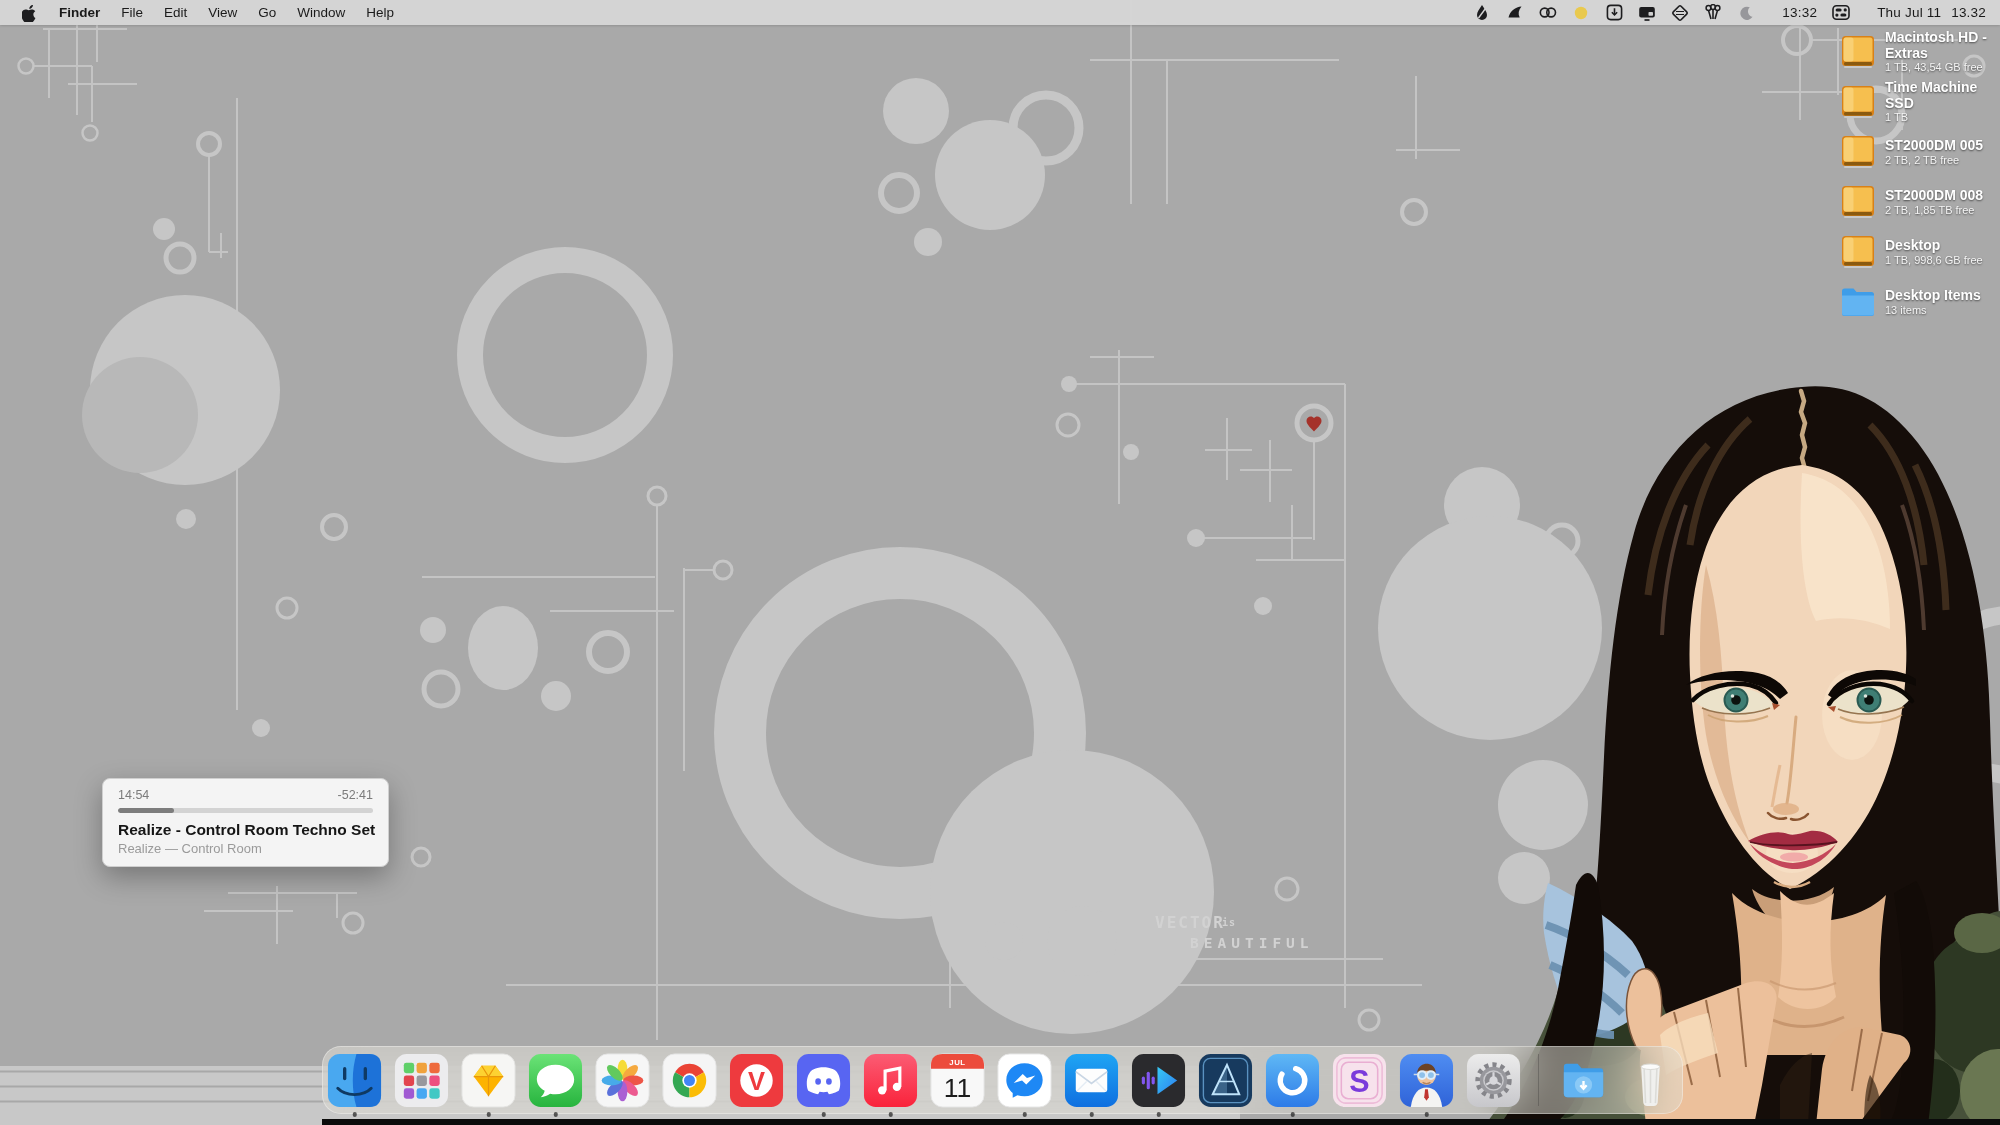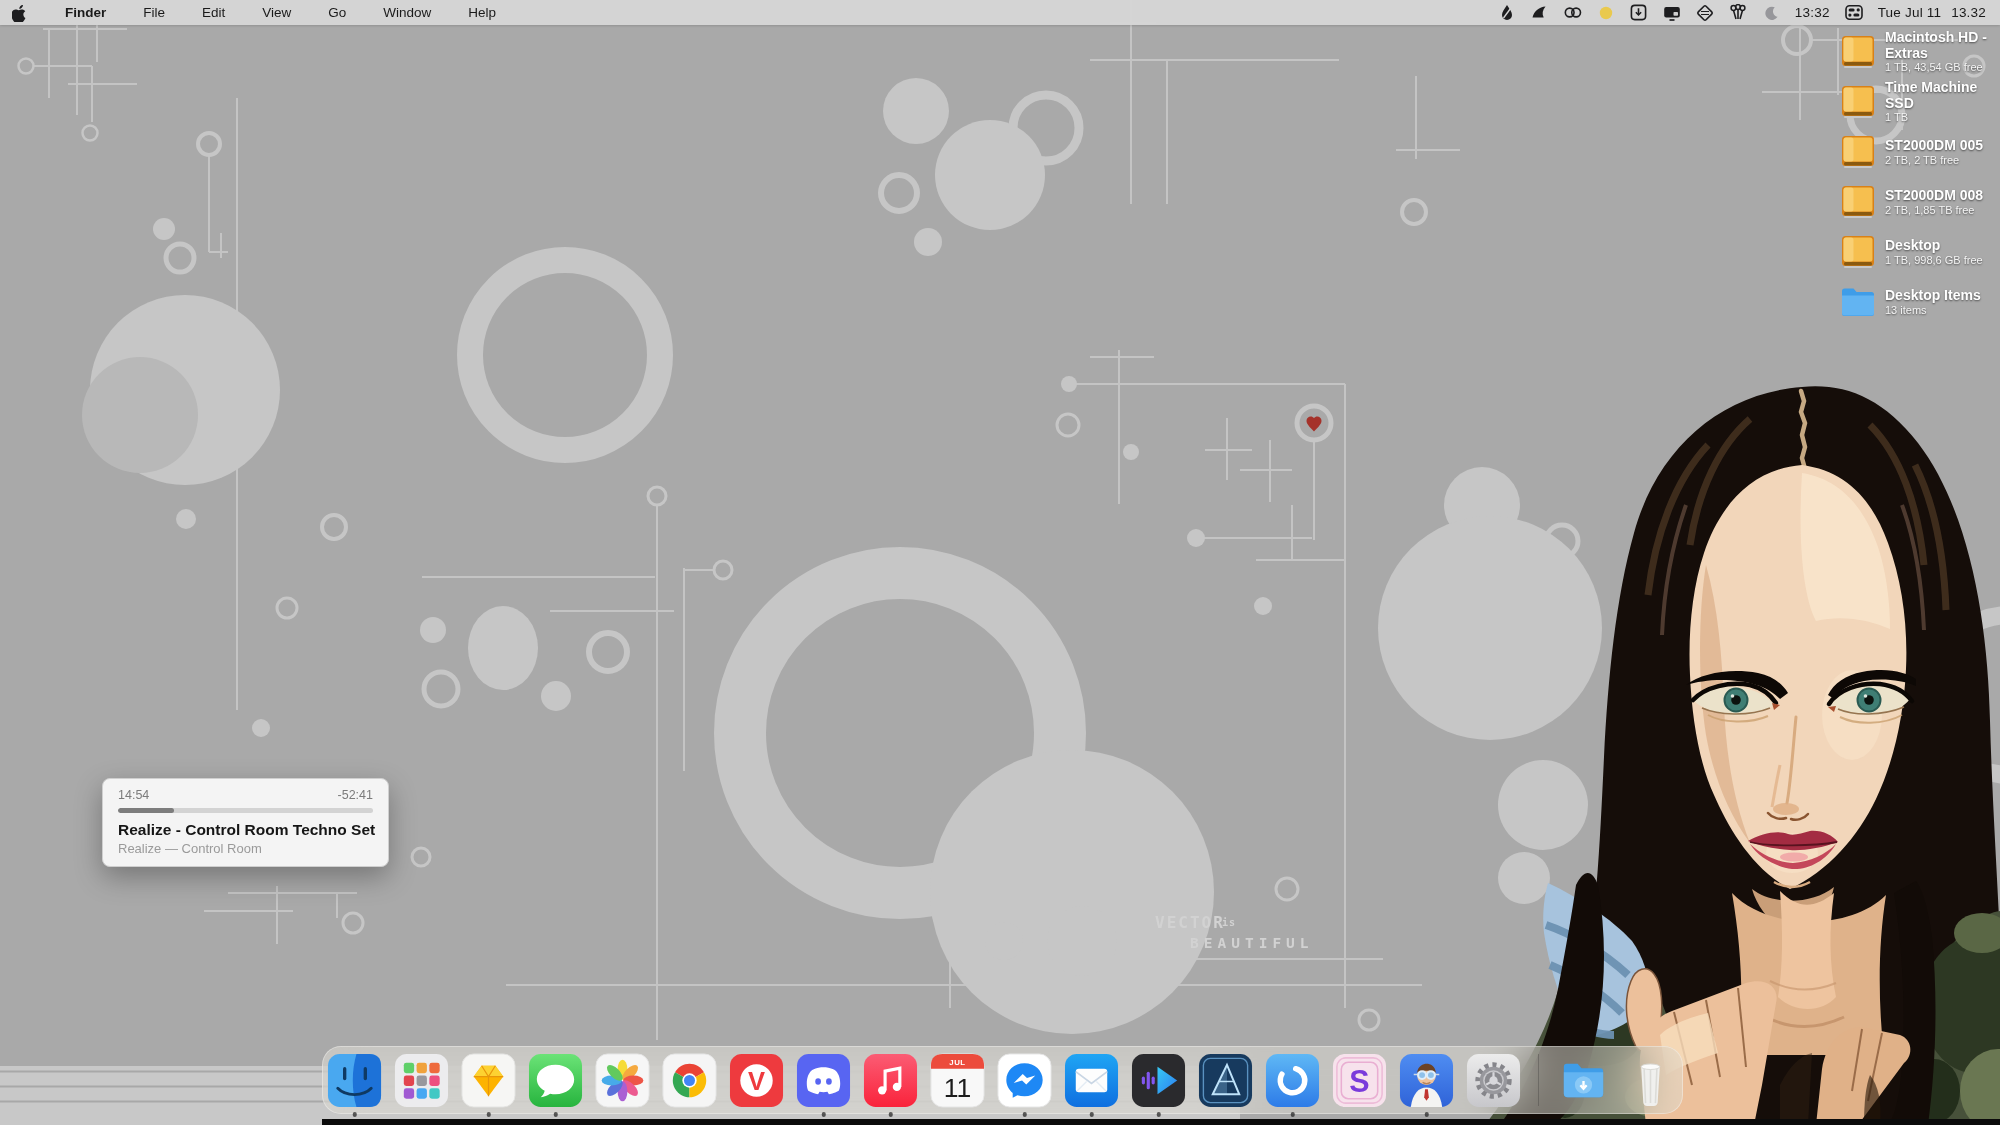--- a/index.html
+++ b/index.html
@@ -10,26 +10,26 @@
   #wallpaper{position:absolute;left:0;top:0;}
   .wtxt{font-family:"DejaVu Sans Mono",monospace;font-weight:bold;fill:#d2d2d2;}
   
   #woman{position:absolute;left:1450px;top:385px;}
   
   .bottom-strip{position:absolute;left:322px;top:1119px;width:1678px;height:6px;background:#0b0b0b;z-index:4;}
   
   .menubar{position:absolute;left:0;top:0;width:2000px;height:25px;z-index:30;
            background:rgba(213,213,213,0.96);display:flex;align-items:center;
            font-size:13.5px;color:#1a1a1a;box-shadow:0 0 3px rgba(0,0,0,.25);}
-  .mb-left{display:flex;align-items:center;gap:37px;padding-left:10px;text-align:center;}
+  .mb-left{display:flex;align-items:center;gap:21px;padding-left:20px;text-align:center;}
   .mb-app{font-weight:bold;}
   .mb-item{cursor:default;}
   .mb-right{margin-left:auto;display:flex;align-items:center;gap:15px;padding-right:14px;}
   .sicon{display:flex;align-items:center;justify-content:center;width:18px;height:18px;}
-  .mb-clock{letter-spacing:.2px;}
+  .mb-clock{letter-spacing:.2px;margin-left:12px;}
   
   .desk{position:absolute;right:4px;top:27px;z-index:10;display:flex;flex-direction:column;}
   .drow{display:flex;align-items:center;height:50px;width:158px;}
   .dico{flex:0 0 40px;}
   .dlabels{margin-left:7px;width:108px;color:#fff;text-shadow:0 1px 2px rgba(0,0,0,.55);}
   .dname{font-size:14px;font-weight:bold;line-height:1.12;}
   .dinfo{font-size:11px;line-height:1.15;color:#f4f4f4;}
   
   .mwidget{position:absolute;left:102px;top:778px;width:287px;height:89px;z-index:12;
            background:rgba(247,247,247,.97);border:1px solid #cfcfcf;border-radius:8px;
@@ -761,18 +761,18 @@
       <span class="mb-clock">13:32</span>
       <span class="sicon">
         <svg width="18" height="17" viewBox="0 0 18 17">
           <rect x="1" y="1.8" width="16" height="13.4" rx="3.5" fill="none" stroke="#1d1d1f" stroke-width="1.6"></rect>
           <rect x="3.6" y="4.4" width="6" height="3" rx="1.5" fill="#1d1d1f"></rect>
           <circle cx="13.2" cy="5.9" r="1.6" fill="#1d1d1f"></circle>
           <circle cx="4.9" cy="11.1" r="1.6" fill="#1d1d1f"></circle>
           <rect x="8.4" y="9.6" width="6" height="3" rx="1.5" fill="#1d1d1f"></rect>
         </svg>
       </span>
-      <span class="mb-clock">Tue Jul 11</span>
+      <span class="mb-clock">Thu Jul 11</span>
       <span class="mb-clock" style="margin-left:-5px">13.32</span>
     </div>
   </div>
 
 </div>
 
 </body></html>

